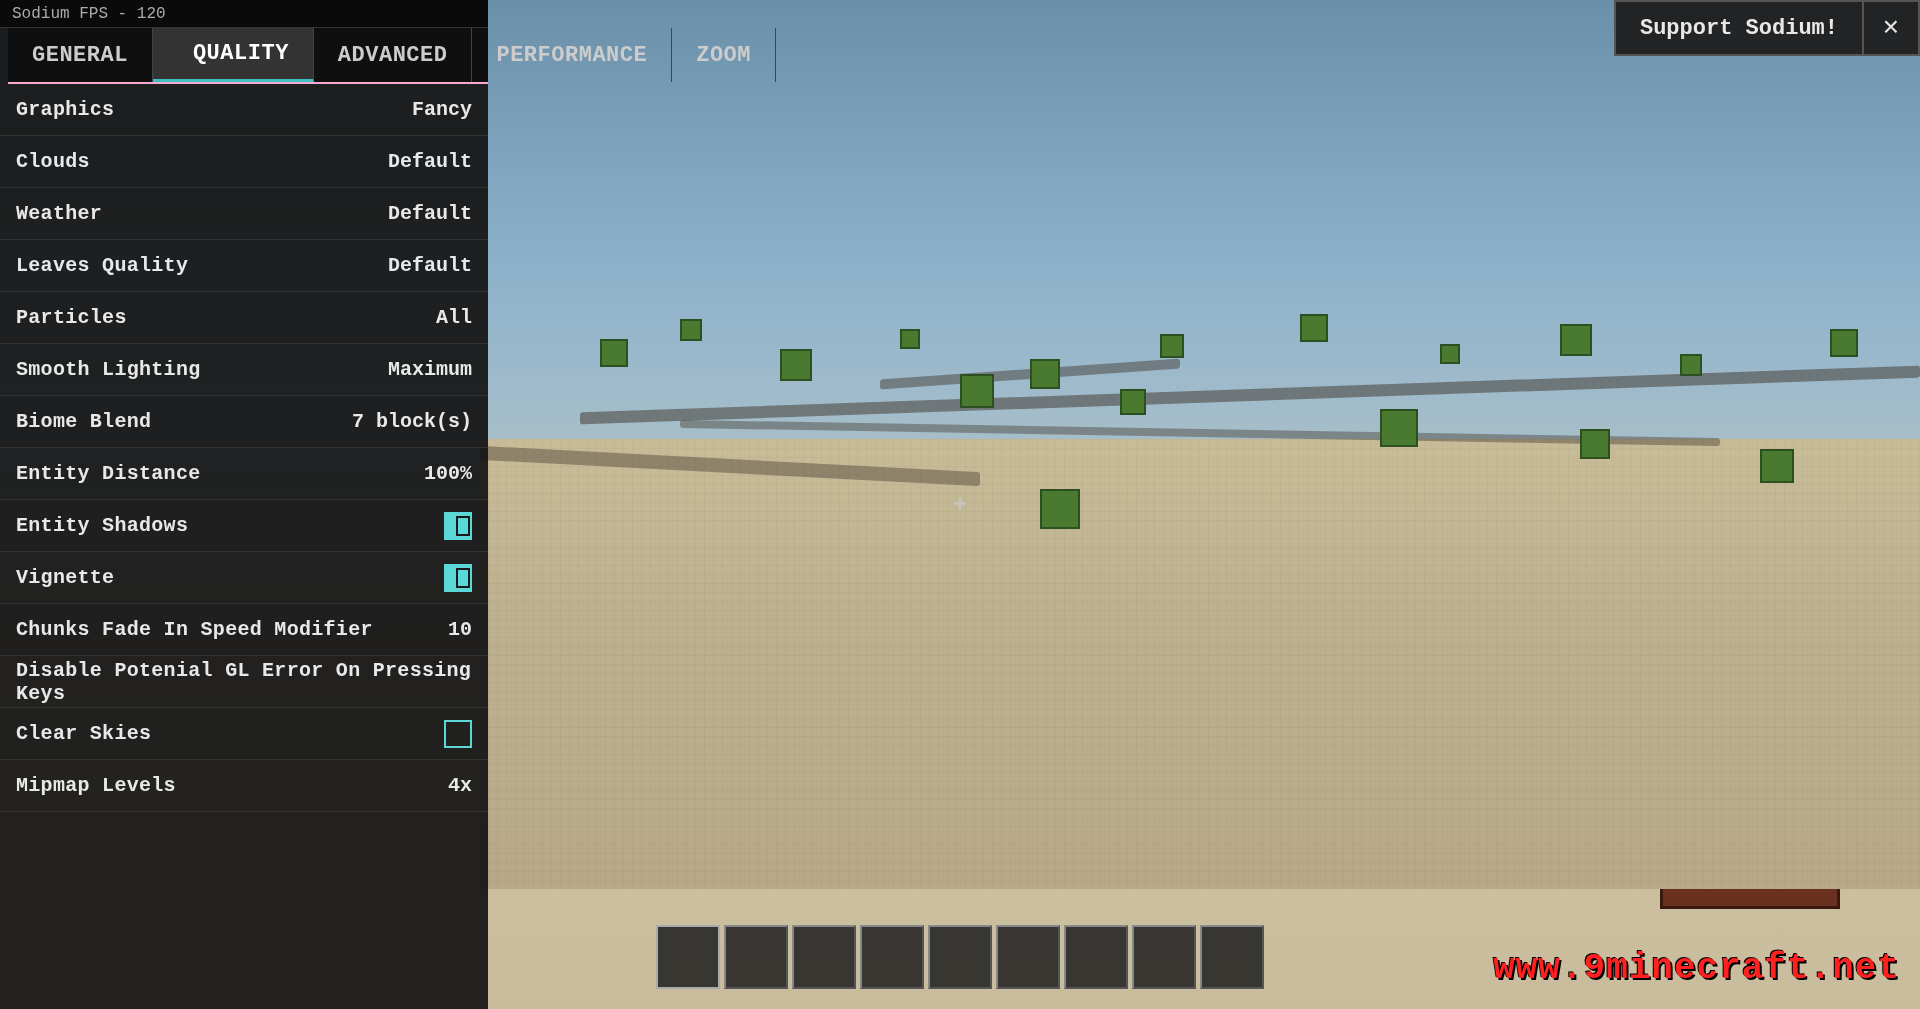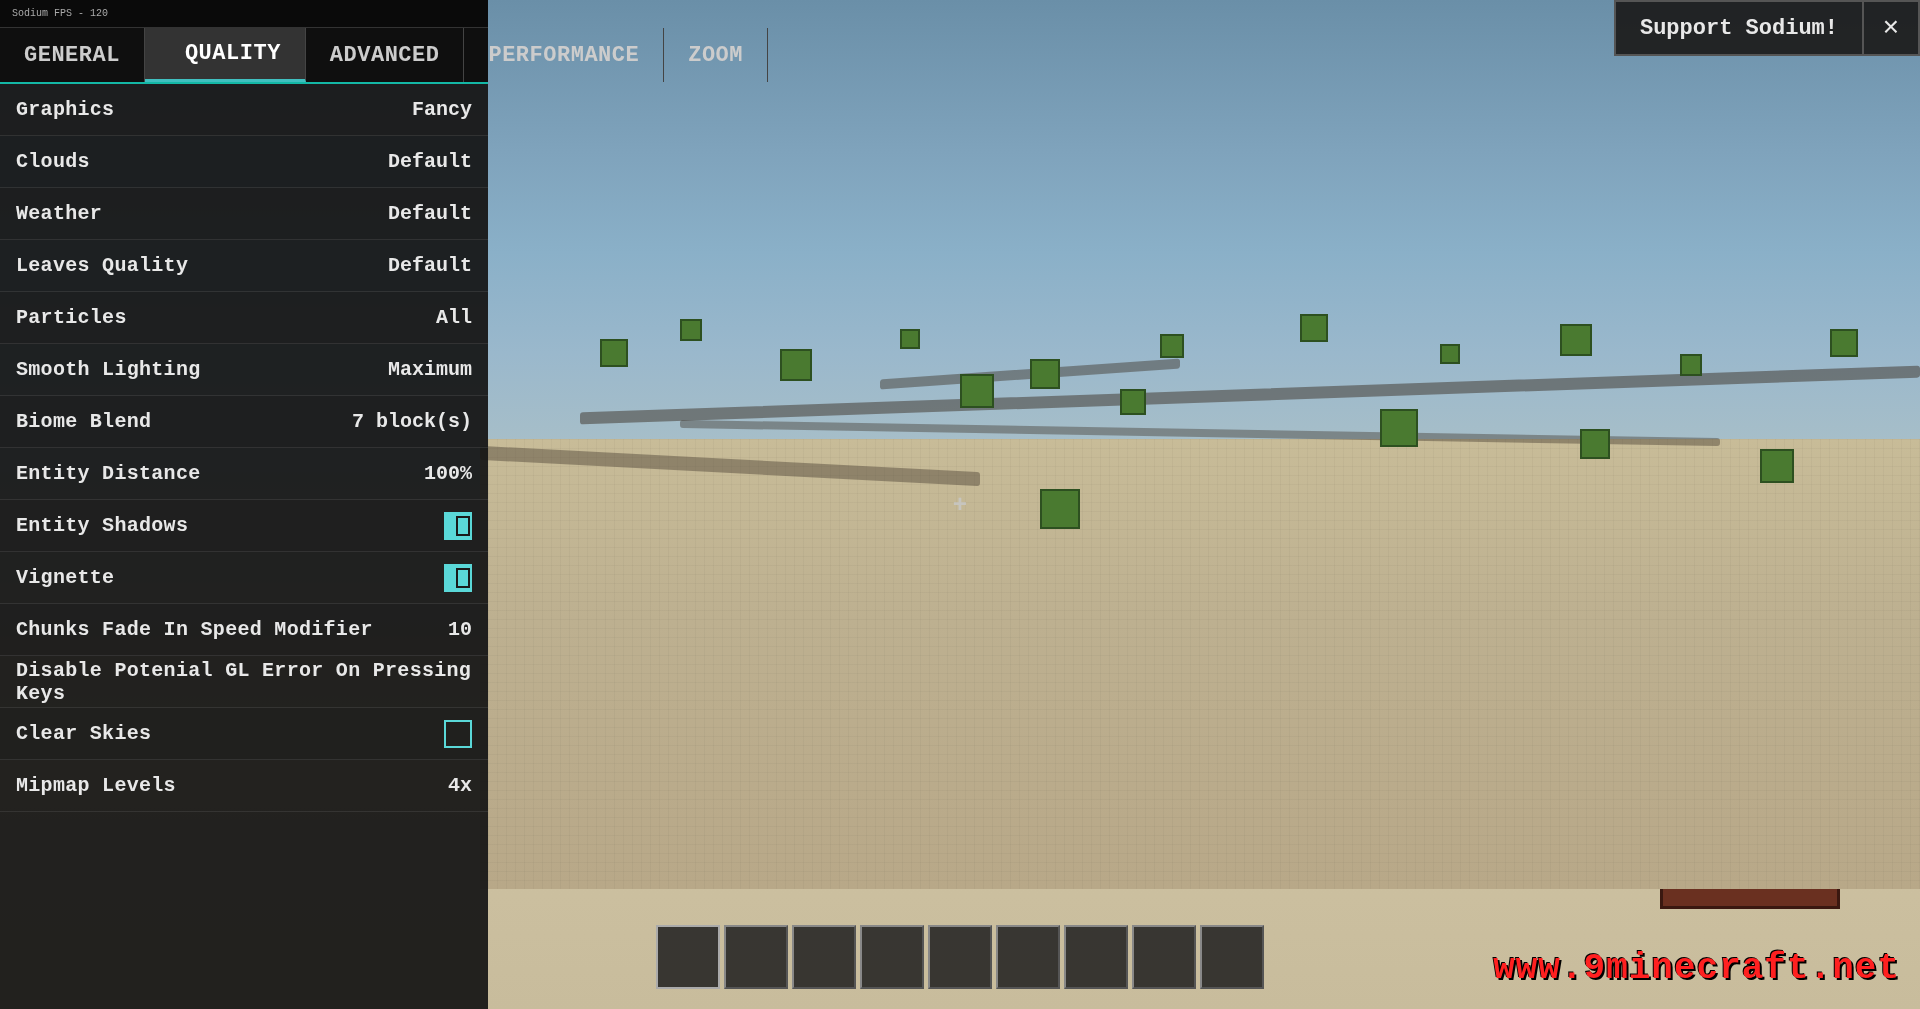--- a/index.html
+++ b/index.html
@@ -159,22 +159,23 @@
       display: flex;
       flex-direction: column;
     }
 
     
     .tabs-row {
       display: flex;
       align-items: stretch;
       height: 56px;
       background: rgba(15, 15, 15, 0.95);
-      border-bottom: 2px solid #14b8a6;
+      border-bottom: 2px solid #f9a8d4;
       flex-shrink: 0;
+      margin-left: 8px;
     }
 
     .tab {
       padding: 0 24px;
       display: flex;
       align-items: center;
       justify-content: center;
       font-size: 22px;
       font-weight: bold;
       letter-spacing: 0.5px;
@@ -199,21 +200,21 @@
       height: 28px;
       display: flex;
       align-items: center;
       padding: 0 12px;
       border-bottom: 1px solid #333;
       flex-shrink: 0;
     }
 
     .title-bar-text {
       color: #aaa;
-      font-size: 10px;
+      font-size: 16px;
       font-family: 'Courier New', monospace;
     }
 
     
     .settings-list {
       flex: 1;
       overflow-y: auto;
     }
 
     .settings-item {

